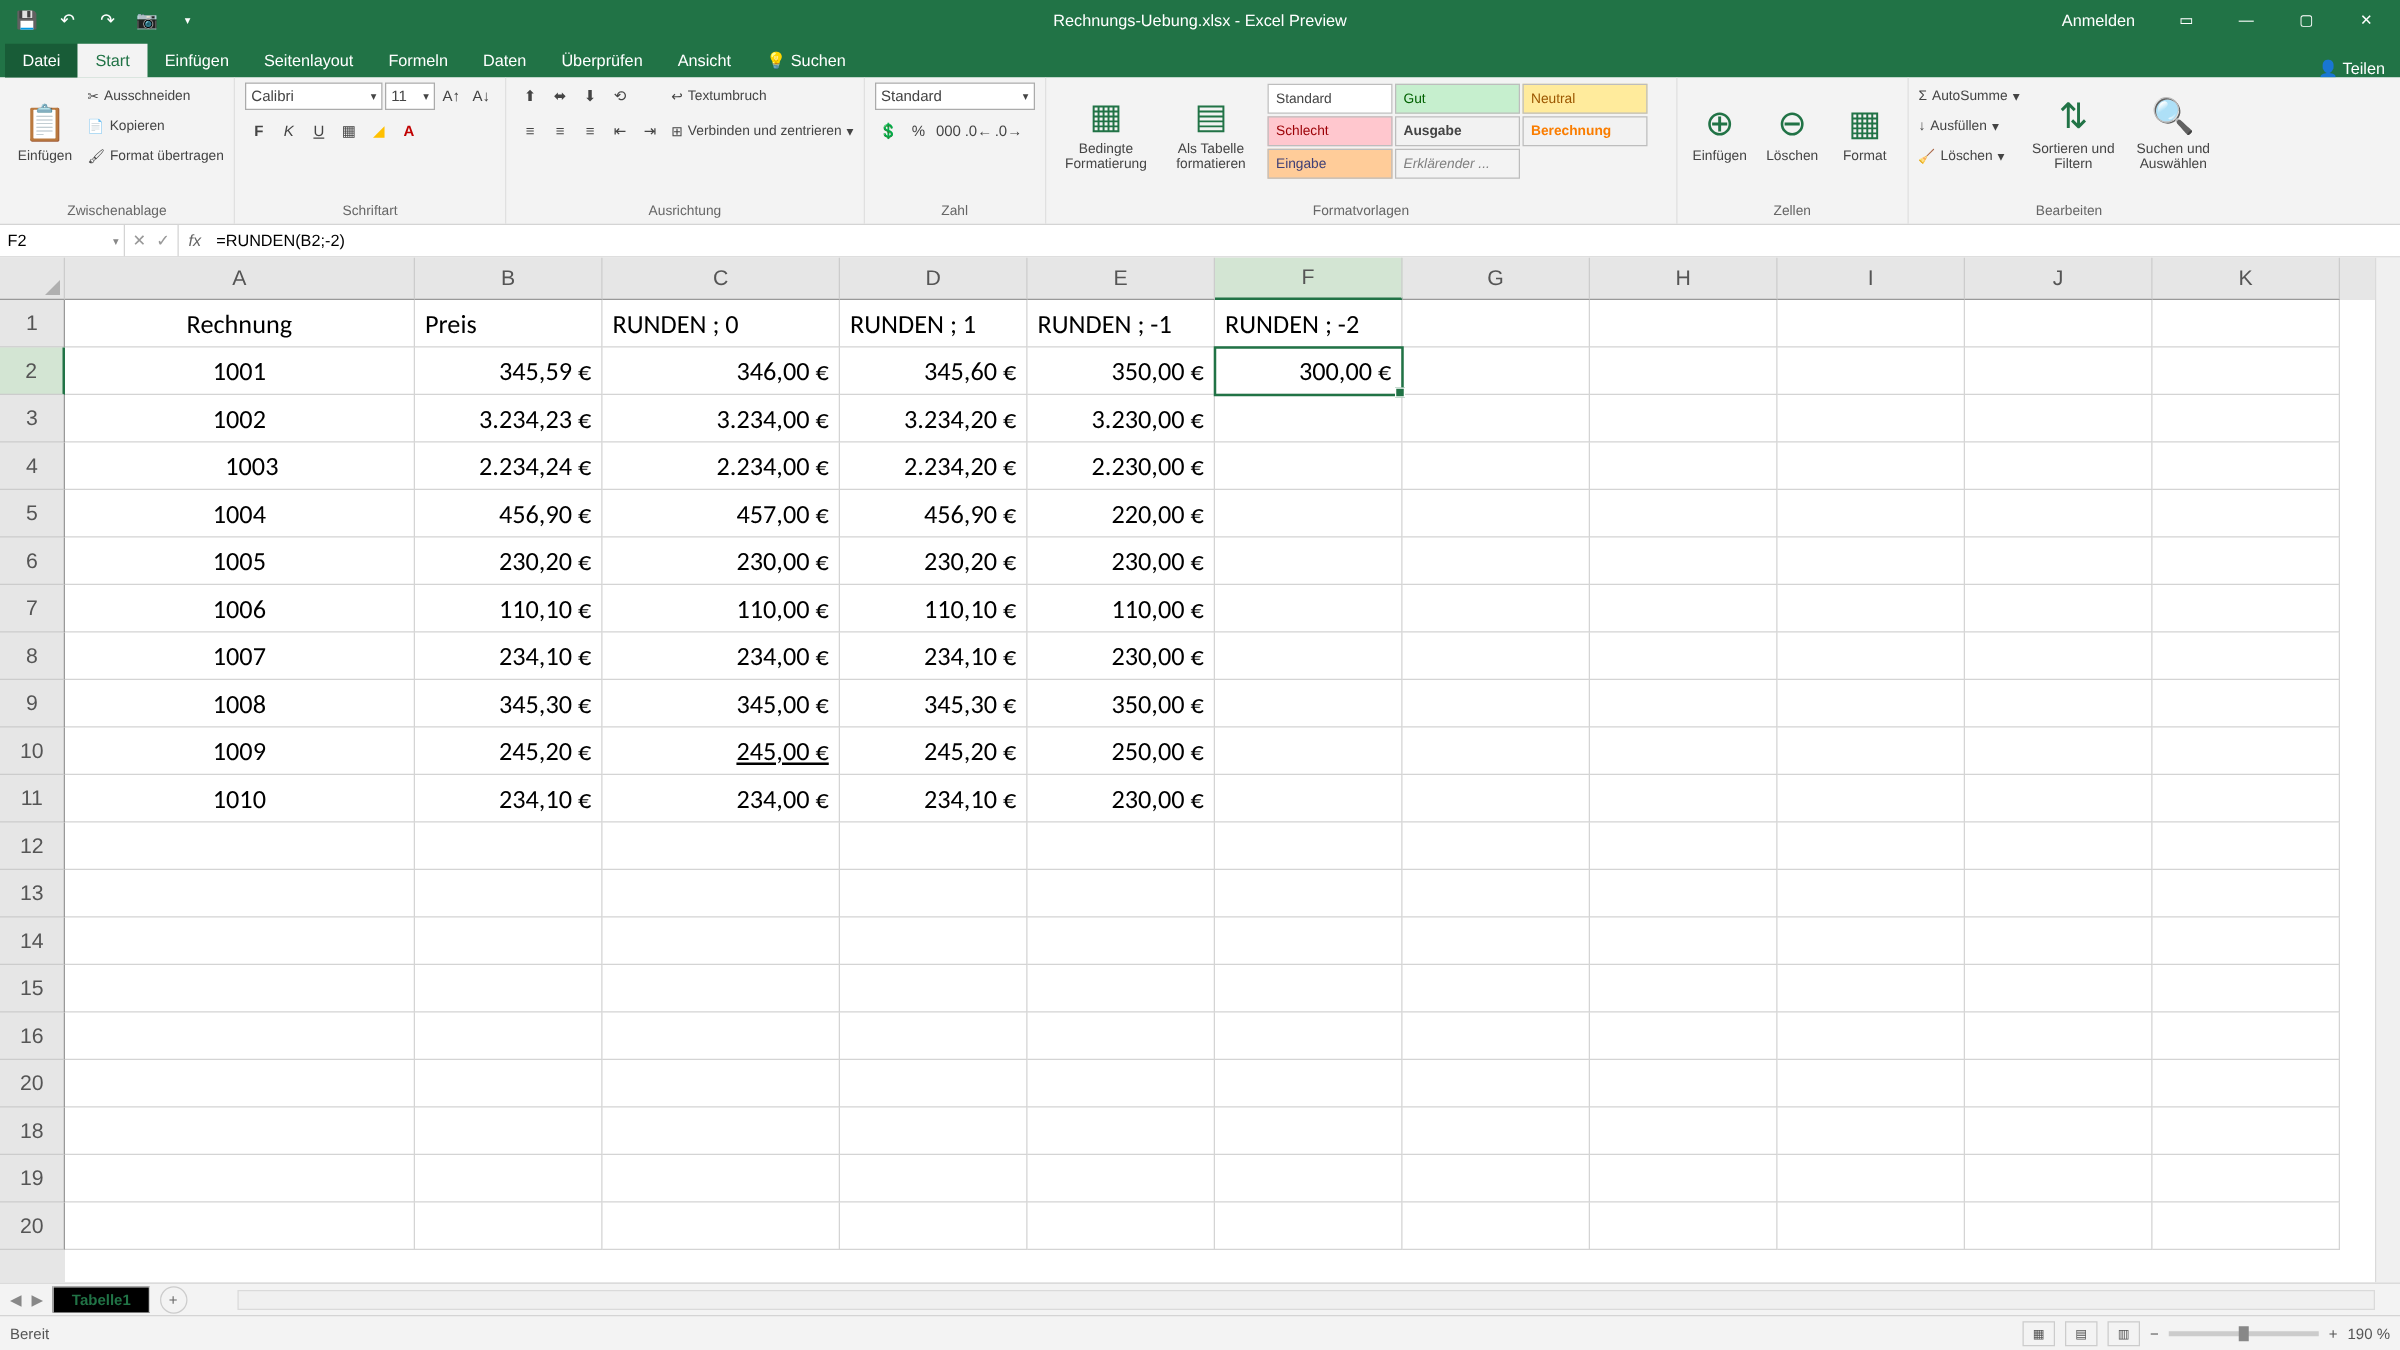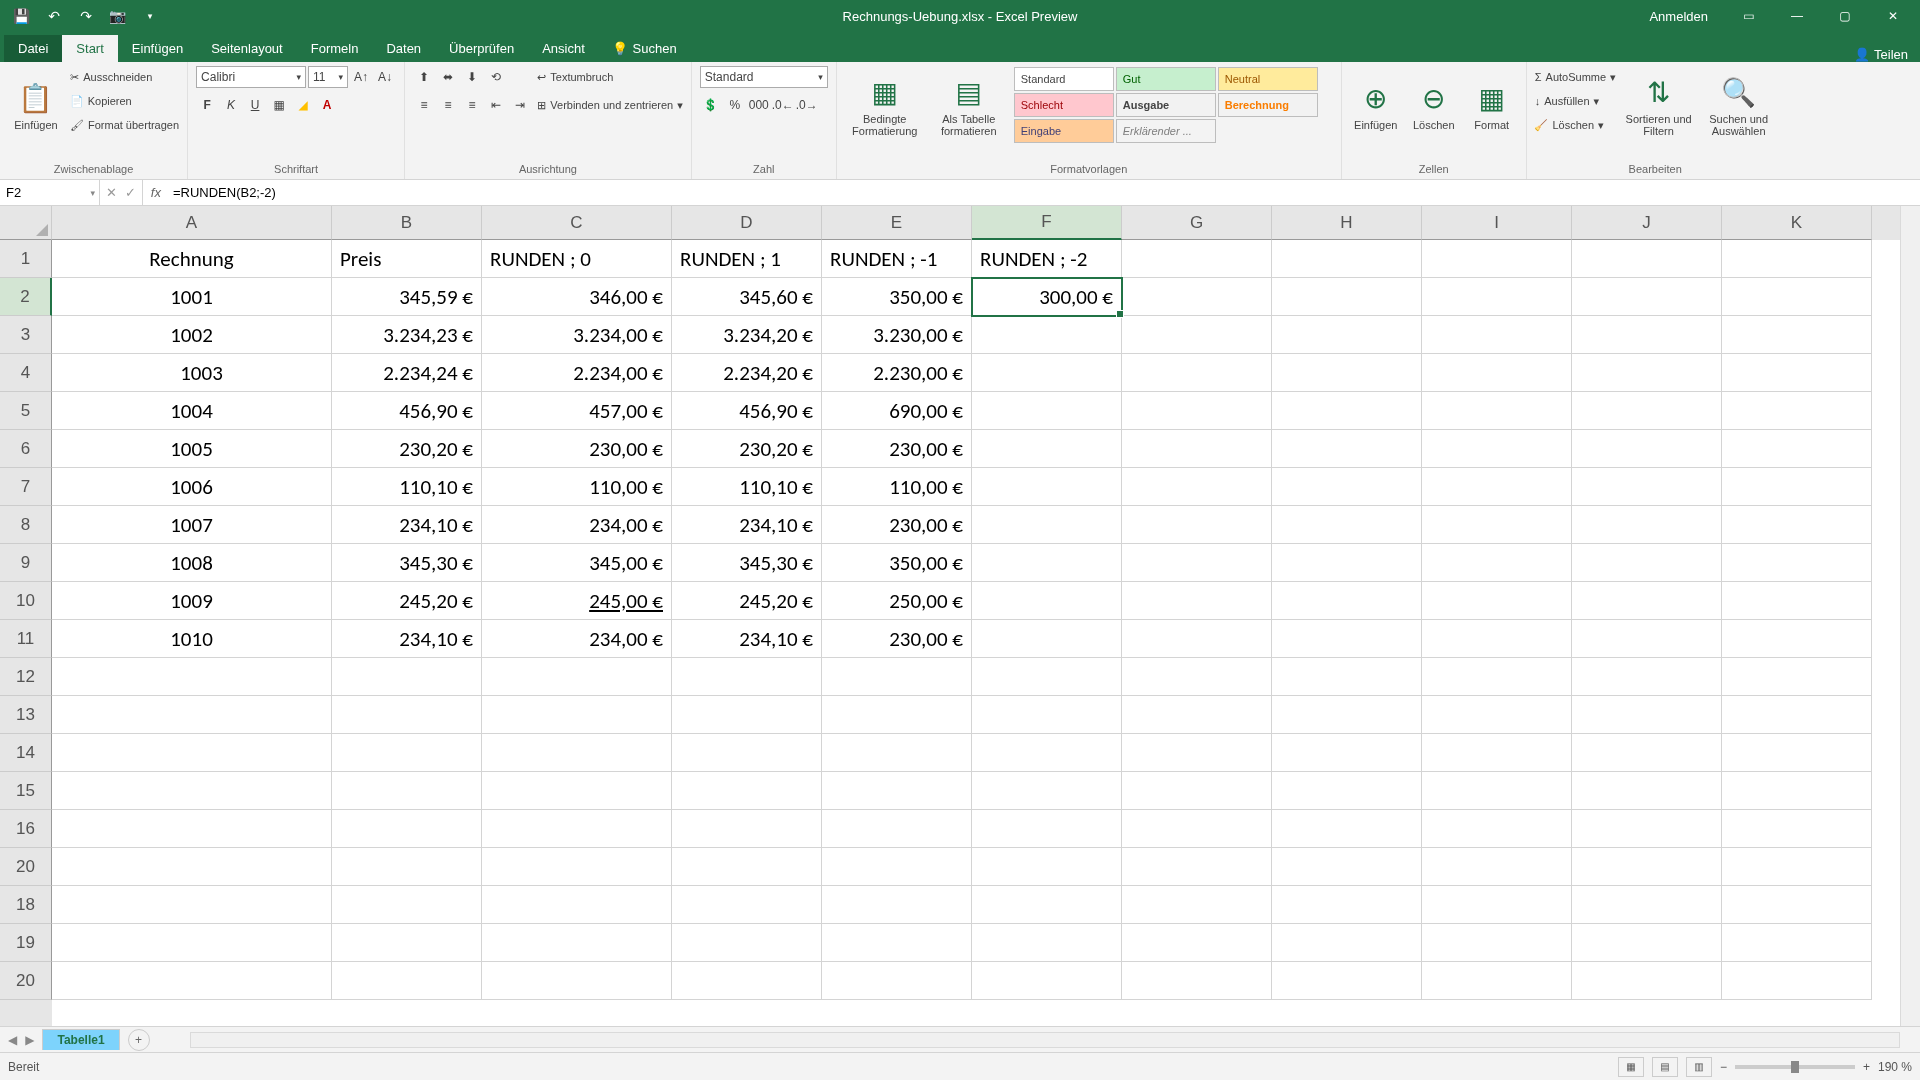--- a/index.html
+++ b/index.html
@@ -61,21 +61,21 @@
 .cell.center { justify-content: center; }
 .cell.right { justify-content: flex-end; }
 .cell.left { justify-content: flex-start; }
 .cell.selected { outline: 2px solid #217346; outline-offset: -1px; position: relative; z-index: 2; background:#fff;}
 .cell.selected::after { content: ""; position: absolute; right: -3px; bottom: -3px; width: 6px; height: 6px; background: #217346; border: 1px solid #fff; }
 .vscroll { position: absolute; right: 0; top: 0; width: 20px; bottom: 0; background: #f0f0f0; border-left: 1px solid #dadada;}
 
 
 .sheet-bar { position: absolute; bottom: 28px; left: 0; right: 0; height: 26px; background: #f3f3f3; border-top: 1px solid #d4d4d4; display: flex; align-items: center; font-size: 12px; }
 .sheet-nav { display: flex; padding: 0 8px; gap: 8px; color: #888; }
-.sheet-tab { background: #7dd3fc; border: 1px solid #ccc; border-bottom: none; padding: 3px 14px; font-weight: bold; color: #217346; }
+.sheet-tab { background: #000000; border: 1px solid #ccc; border-bottom: none; padding: 3px 14px; font-weight: bold; color: #217346; }
 .sheet-add { width: 22px; height: 22px; border: 1px solid #ccc; border-radius: 50%; display: flex; align-items: center; justify-content: center; margin-left: 8px; color: #666; }
 .hscroll-track { flex:1; margin: 0 20px 0 40px; height: 16px; background:#f0f0f0; border:1px solid #dadada; position:relative;}
 
 
 .status-bar { position: absolute; bottom: 0; left: 0; right: 0; height: 28px; background: #f3f3f3; border-top: 1px solid #d4d4d4; display: flex; align-items: center; font-size: 12px; color: #555; padding: 0 8px; }
 .status-right { margin-left: auto; display: flex; align-items: center; gap: 8px; }
 .view-btn { width: 26px; height: 20px; border: 1px solid #ccc; display:flex; align-items:center; justify-content:center; font-size:10px;}
 .zoom-slider { width: 120px; height: 4px; background: #ccc; position: relative; }
 .zoom-slider::before { content:""; position:absolute; left:50%; top:-4px; width:8px; height:12px; background:#888; transform:translateX(-50%);}
 </style>
@@ -372,21 +372,21 @@
         <div class="cell left" style="width: 150px;"></div>
         <div class="cell left" style="width: 150px;"></div>
         <div class="cell left" style="width: 150px;"></div>
         <div class="cell left" style="width: 150px;"></div>
       </div>
       <div class="row">
         <div class="cell center" style="width: 280px;">1004</div>
         <div class="cell right" style="width: 150px;">456,90 €</div>
         <div class="cell right" style="width: 190px;">457,00 €</div>
         <div class="cell right" style="width: 150px;">456,90 €</div>
-        <div class="cell right" style="width: 150px;">690,00 €</div>
+        <div class="cell right" style="width: 150px;">220,00 €</div>
         <div class="cell right" style="width: 150px;"></div>
         <div class="cell left" style="width: 150px;"></div>
         <div class="cell left" style="width: 150px;"></div>
         <div class="cell left" style="width: 150px;"></div>
         <div class="cell left" style="width: 150px;"></div>
         <div class="cell left" style="width: 150px;"></div>
       </div>
       <div class="row">
         <div class="cell center" style="width: 280px;">1005</div>
         <div class="cell right" style="width: 150px;">230,20 €</div>

